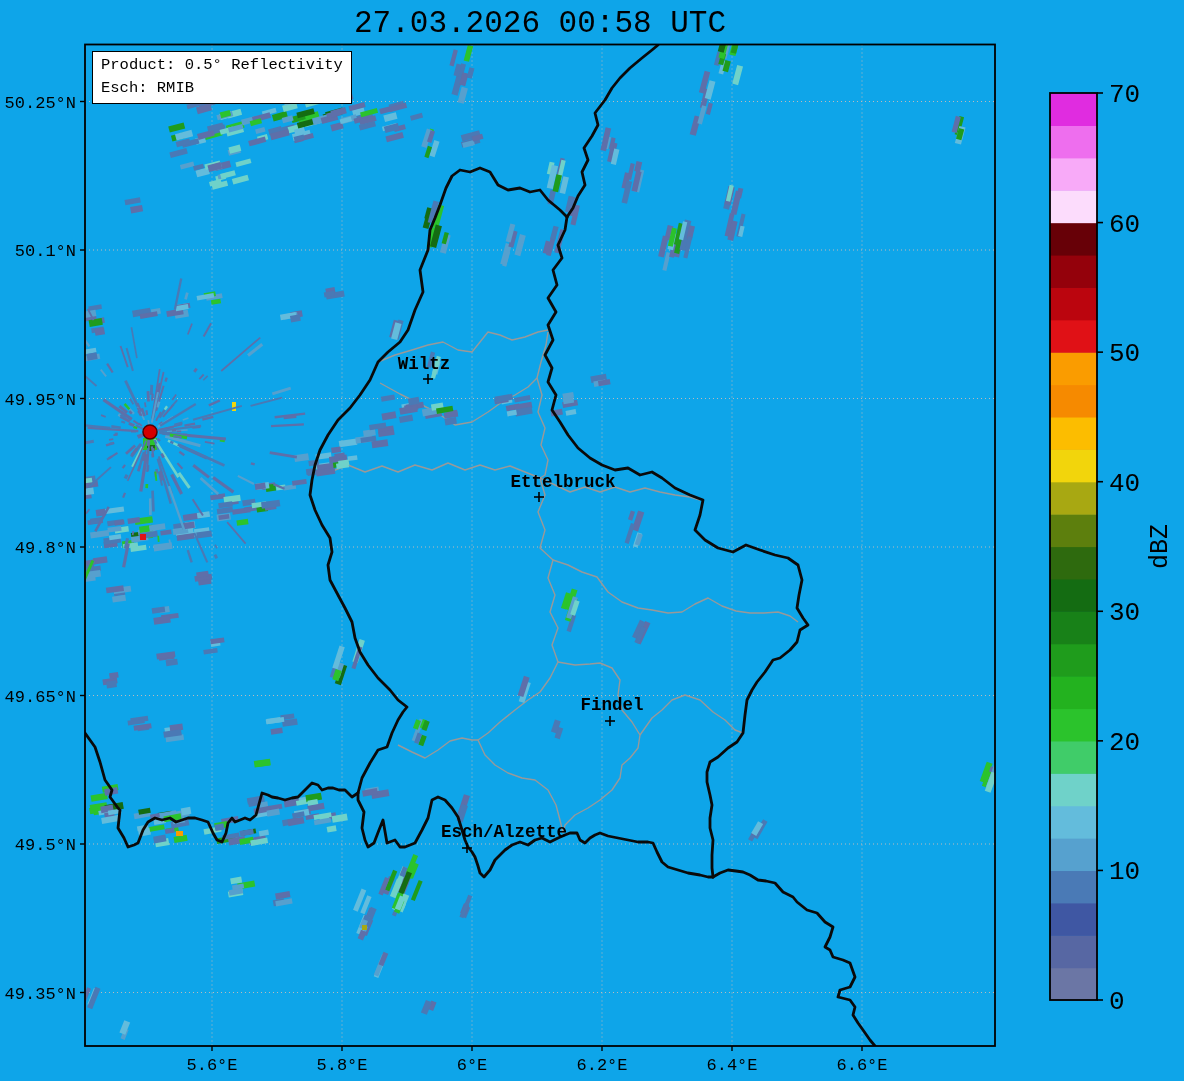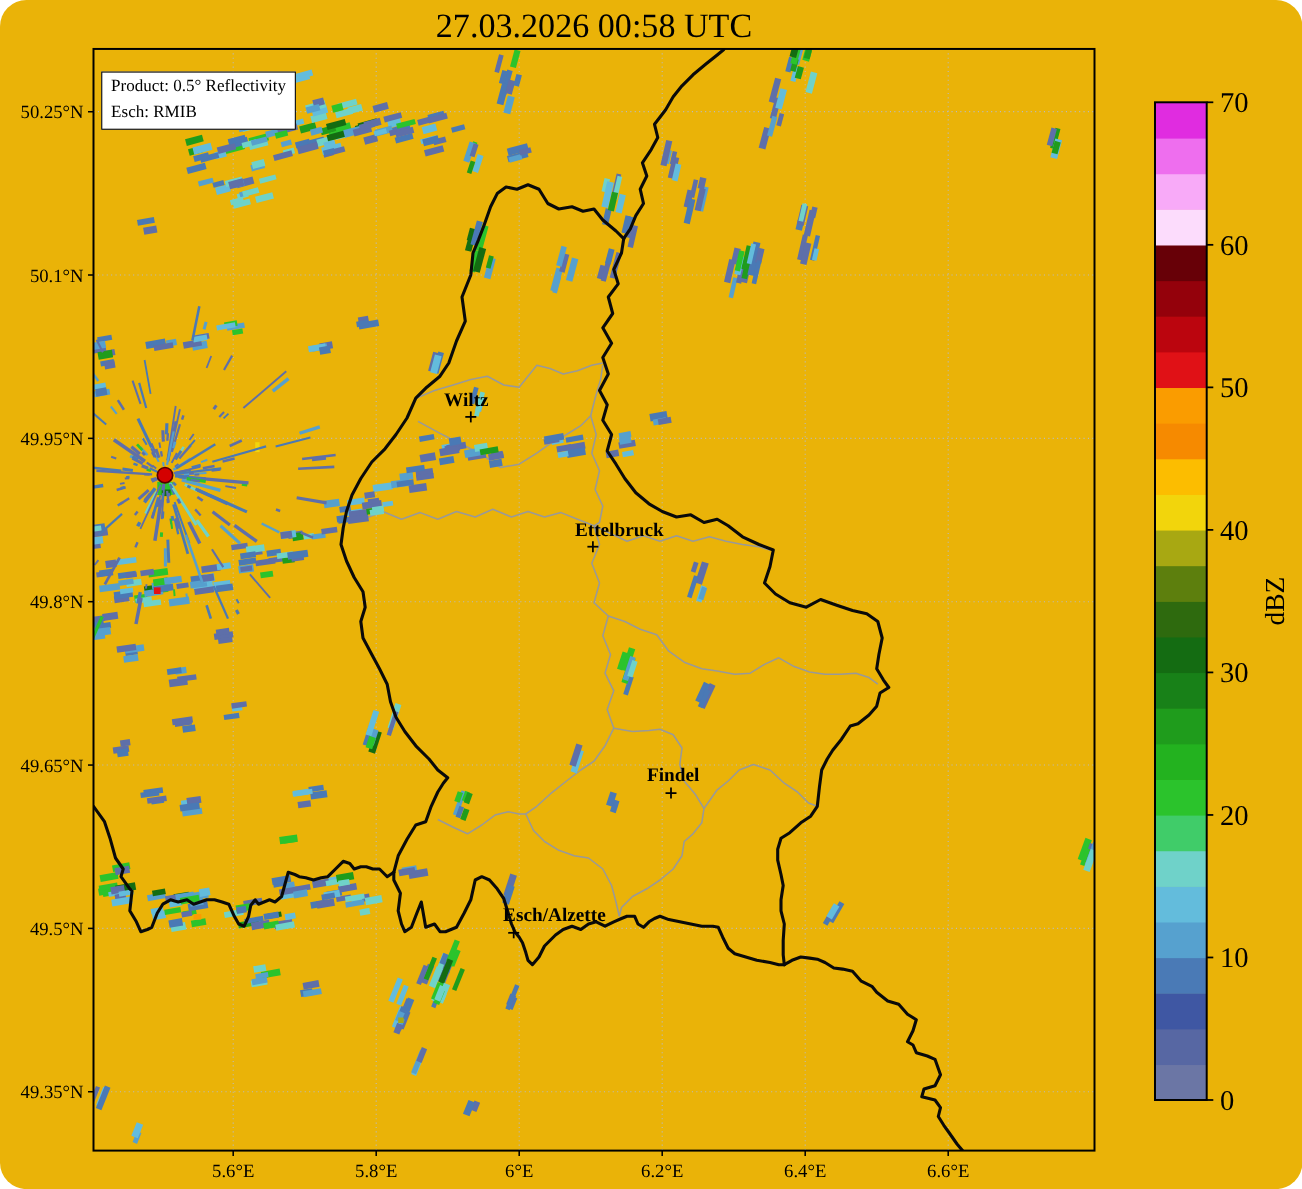--- a/index.html
+++ b/index.html
@@ -1,22 +1,22 @@
 <!DOCTYPE html>
 <html><head>
 <meta charset="utf-8">
 <style>
   html,body{margin:0;padding:0;background:#ffffff;}
-  #figure{position:relative;width:1184px;height:1081px;background:#eab308;
-          font-family:Liberation Serif, serif;overflow:hidden;border-radius:24px;}
+  #figure{position:relative;width:1184px;height:1081px;background:#0ea5e9;
+          font-family:Liberation Mono, monospace;overflow:hidden;}
   #title{position:absolute;left:85px;top:6px;width:910px;text-align:center;
          font-size:31px;color:#000;}
   #infobox{position:absolute;left:92px;top:51px;background:#ffffff;
            border:1.6px solid #000;padding:2px 8px 3px 8px;font-size:15.5px;
-           line-height:1.48;color:#000;z-index:5;margin-top:14px;}
+           line-height:1.48;color:#000;z-index:5;}
   svg{position:absolute;left:0;top:0;}
   text{fill:#000;}
 </style>
 </head>
 <body>
 
 <div id="figure">
   <div id="title">27.03.2026 00:58 UTC</div>
   <div id="infobox">
     <div>Product: 0.5° Reflectivity</div>

